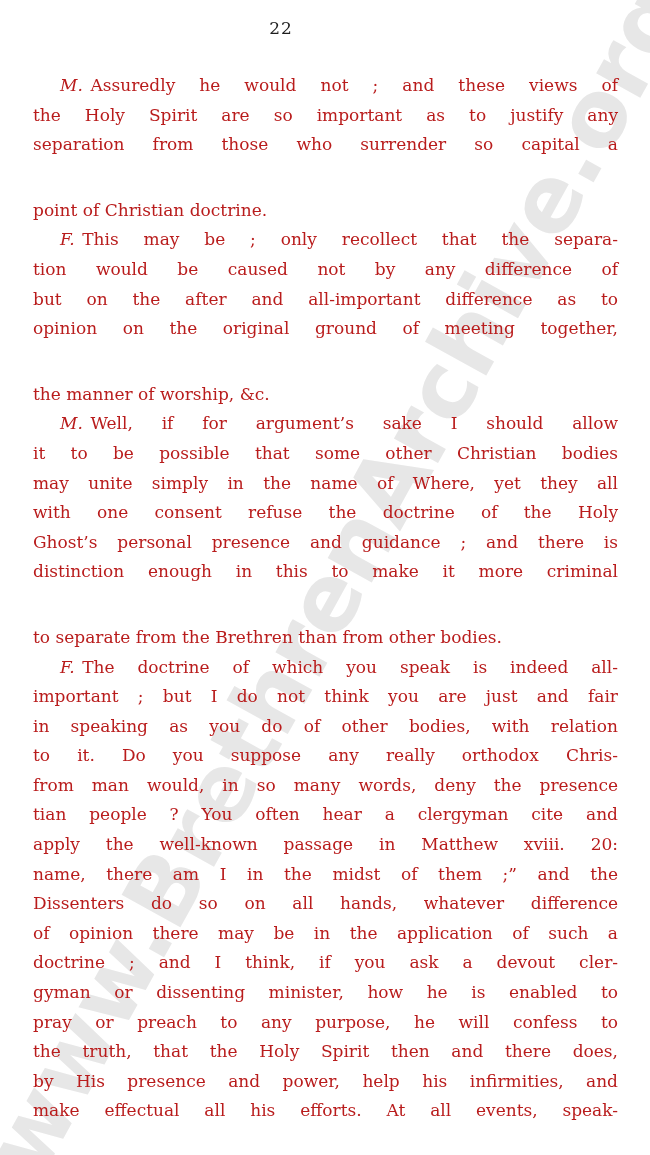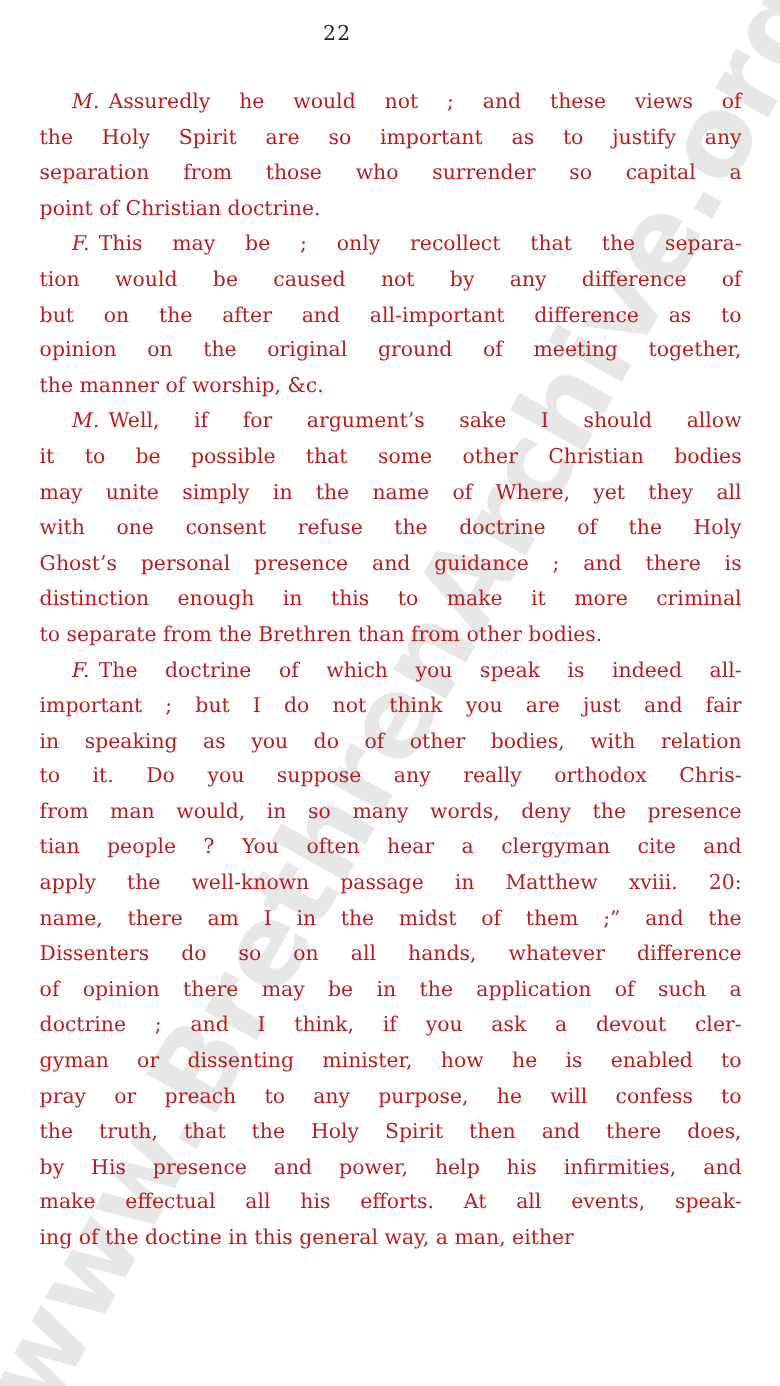--- a/index.html
+++ b/index.html
@@ -45,21 +45,21 @@
     color: #b91c1c;
     font-size: 17px;
     line-height: 29.6px;
   }
   .para { margin: 0; }
   .line {
     text-align: justify;
     text-align-last: justify;
     white-space: normal;
   }
-  .line.last { text-align-last: left; }
+  .line.last { text-align-last: left; margin-top: 36px; }
   .line.first { text-indent: 27px; }
   .speaker {
     font-style: italic;
     margin-right: 0.45em;
   }
 </style>
 </head>
 <body>
 
 <div class="page">

